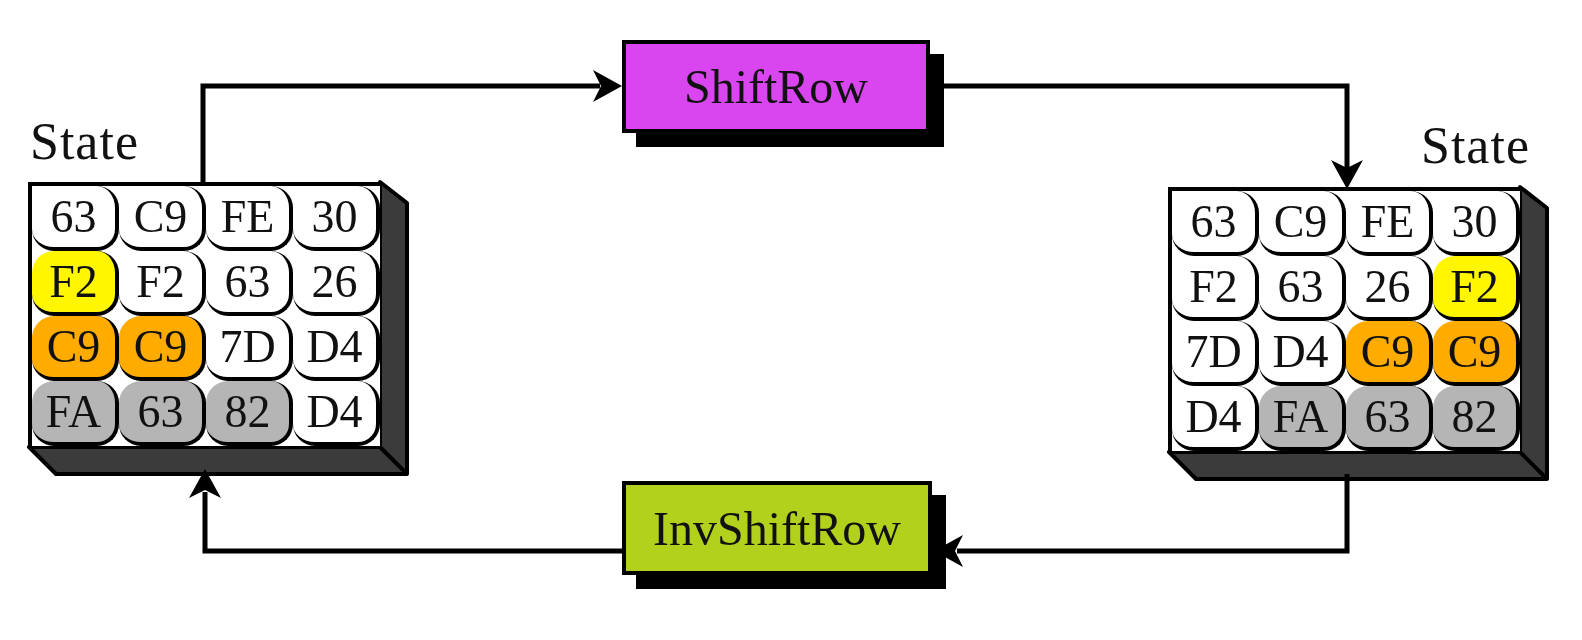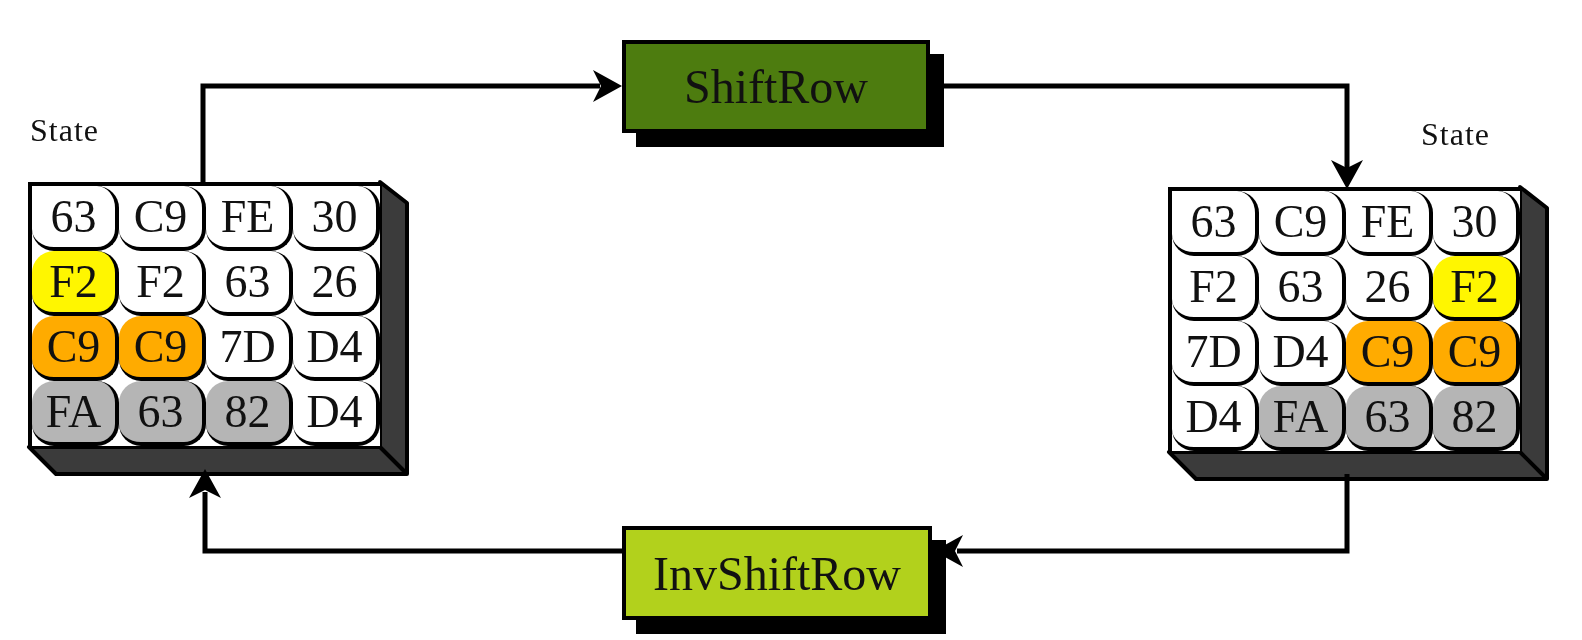--- a/index.html
+++ b/index.html
@@ -6,21 +6,21 @@
   #canvas{
     position:relative;
     width:1582px;height:640px;
     background:#ffffff;
     font-family:"Liberation Serif", serif;
     overflow:hidden;
   }
   #wires{position:absolute;left:0;top:0;width:1582px;height:640px;}
   .state-label{
     position:absolute;
-    font-size:32px;
+    font-size:52px;
     color:#111;
     letter-spacing:1px;
   }
   .matrix{
     position:absolute;
     display:grid;
     grid-template-columns:repeat(4,87px);
     grid-auto-rows:65px;
     border-top:4px solid #000;
     border-left:4px solid #000;
@@ -76,24 +76,24 @@
       <polyline points="1347,474 1347,551 957,551" fill="none" stroke="#000" stroke-width="5"></polyline>
       <polygon points="934,551 963,535 955,551 963,567" fill="#000"></polygon>
     </g>
 
     <g>
       <polyline points="622,551 205,551 205,492" fill="none" stroke="#000" stroke-width="5"></polyline>
       <polygon points="205,469 189,498 205,490 221,498" fill="#000"></polygon>
     </g>
   </svg>
 
-  <div class="opbox" style="left: 622px; top: 40px; width: 308px; height: 93px; background: #4d7c0f;">
+  <div class="opbox" style="left: 622px; top: 40px; width: 308px; height: 93px; background: #d946ef;">
     <span>ShiftRow</span>
   </div>
-  <div class="opbox" style="left: 622px; top: 526px; width: 310px; height: 94px; background: rgb(178, 209, 28);">
+  <div class="opbox" style="left: 622px; top: 481px; width: 310px; height: 94px; background: rgb(178, 209, 28);">
     <span>InvShiftRow</span>
   </div>
 
   <div class="state-label" style="left:30px;top:112px;">State</div>
   <div class="state-label" style="left:1421px;top:116px;">State</div>
 
   <div class="matrix" style="left:28px;top:182px;">
     <div class="cell" style="background: rgb(255, 255, 255);">63</div>
     <div class="cell" style="background: rgb(255, 255, 255);">C9</div>
     <div class="cell" style="background: rgb(255, 255, 255);">FE</div>

